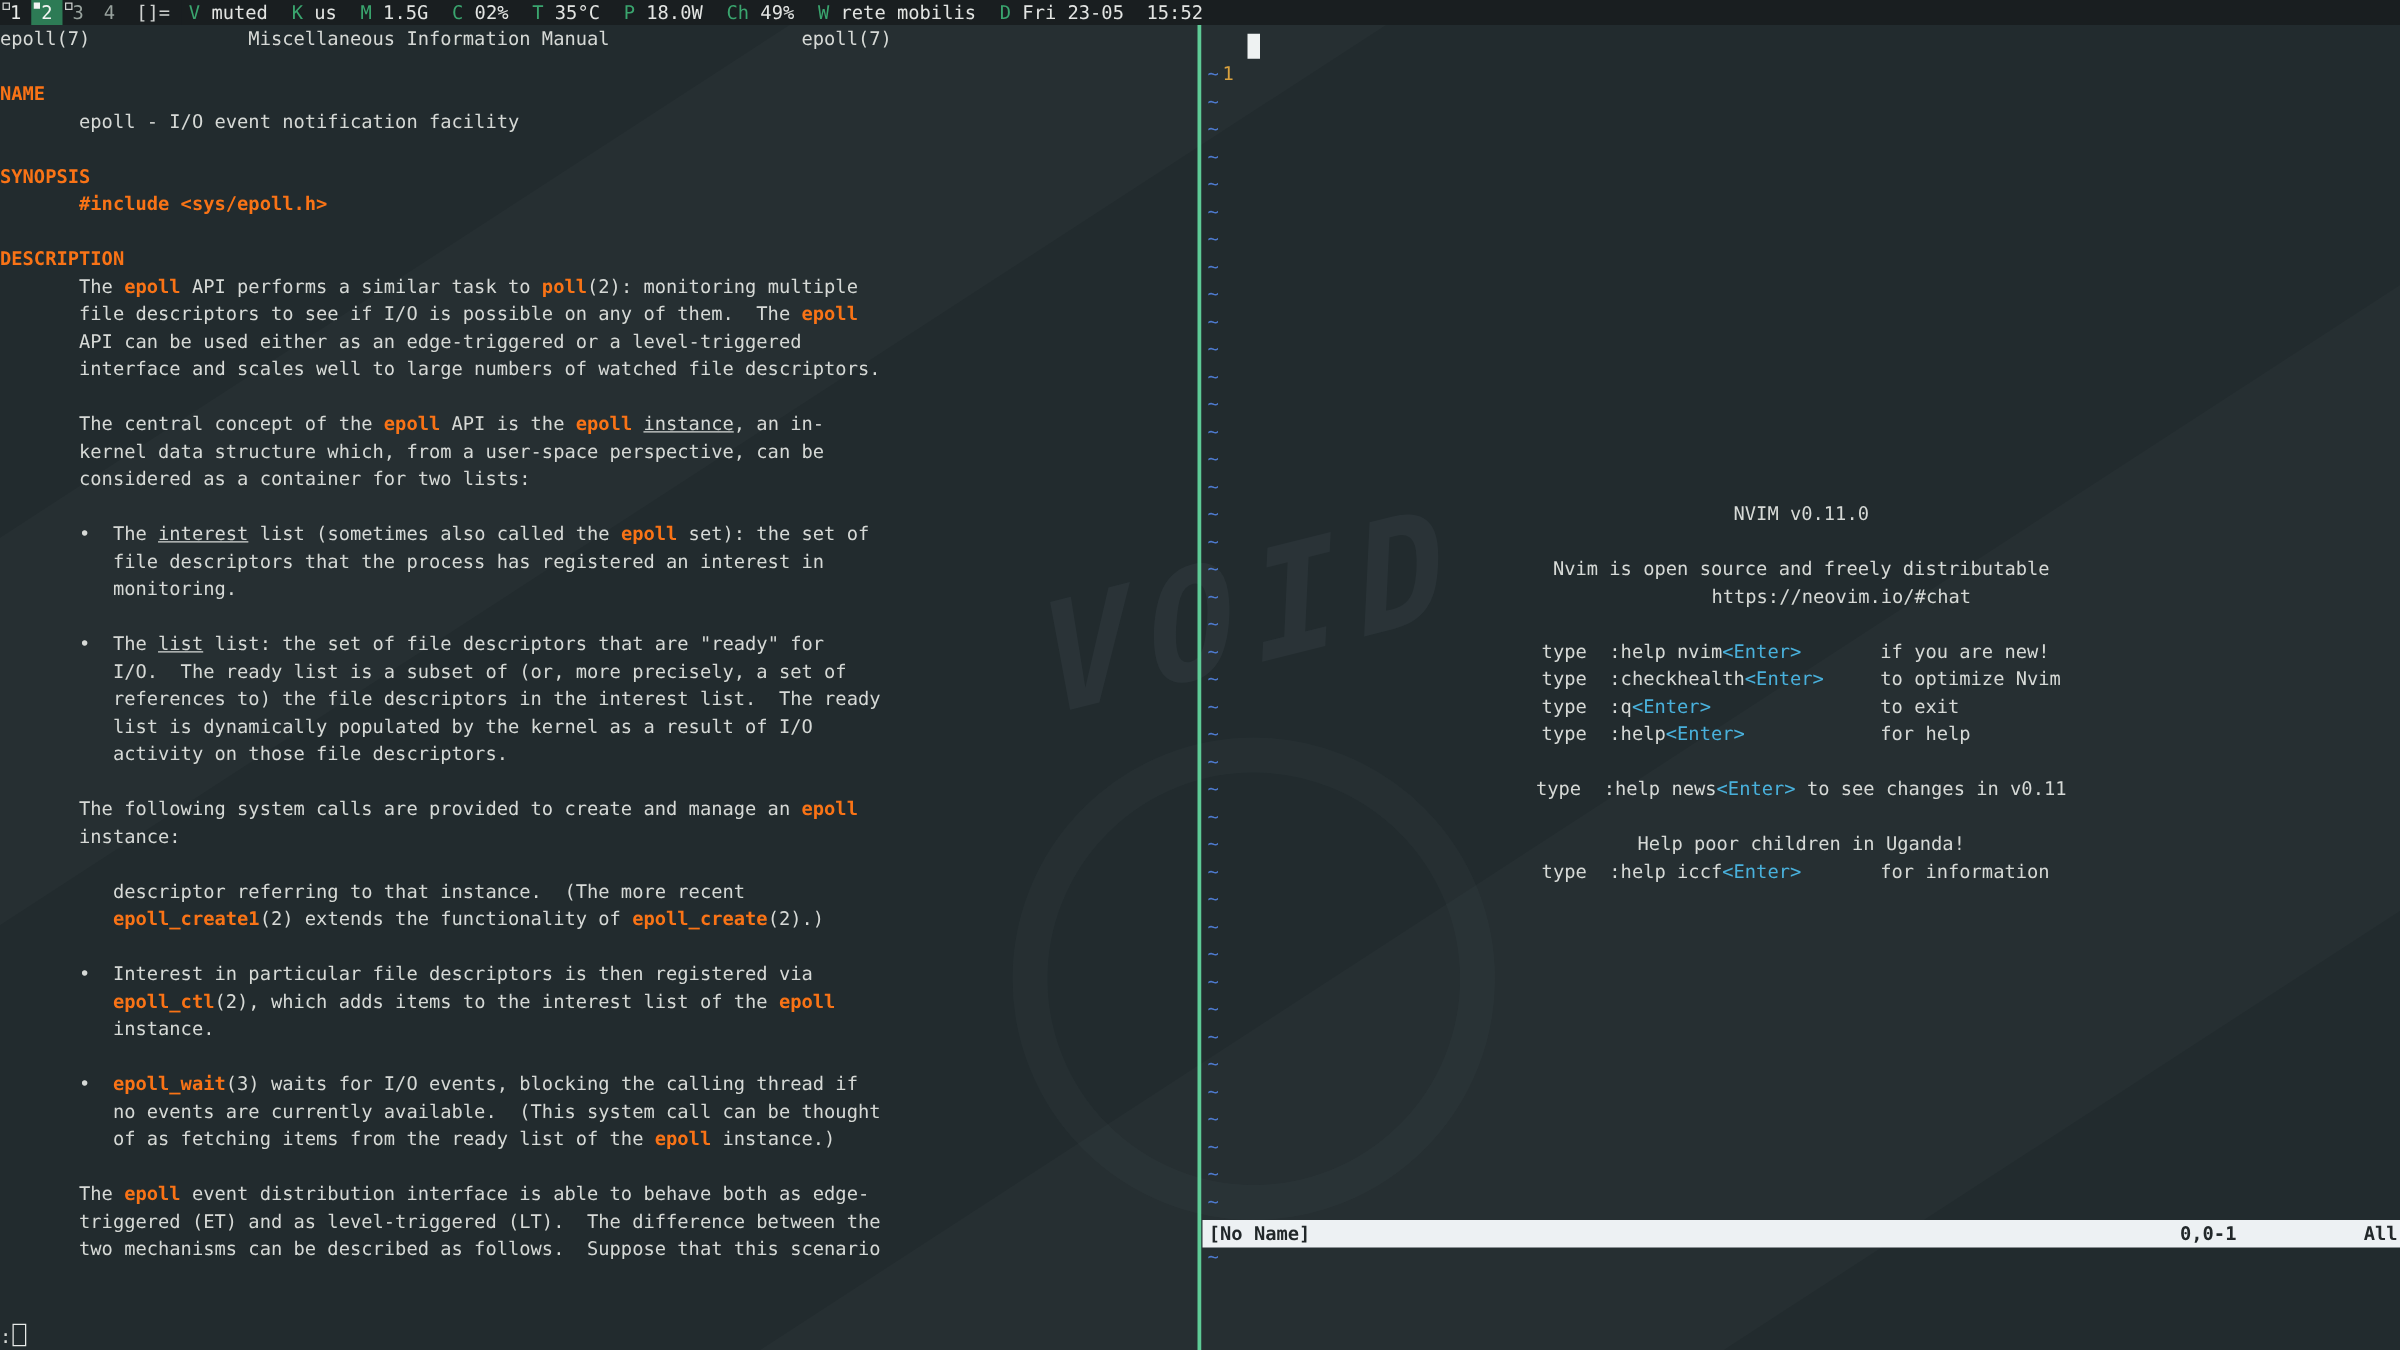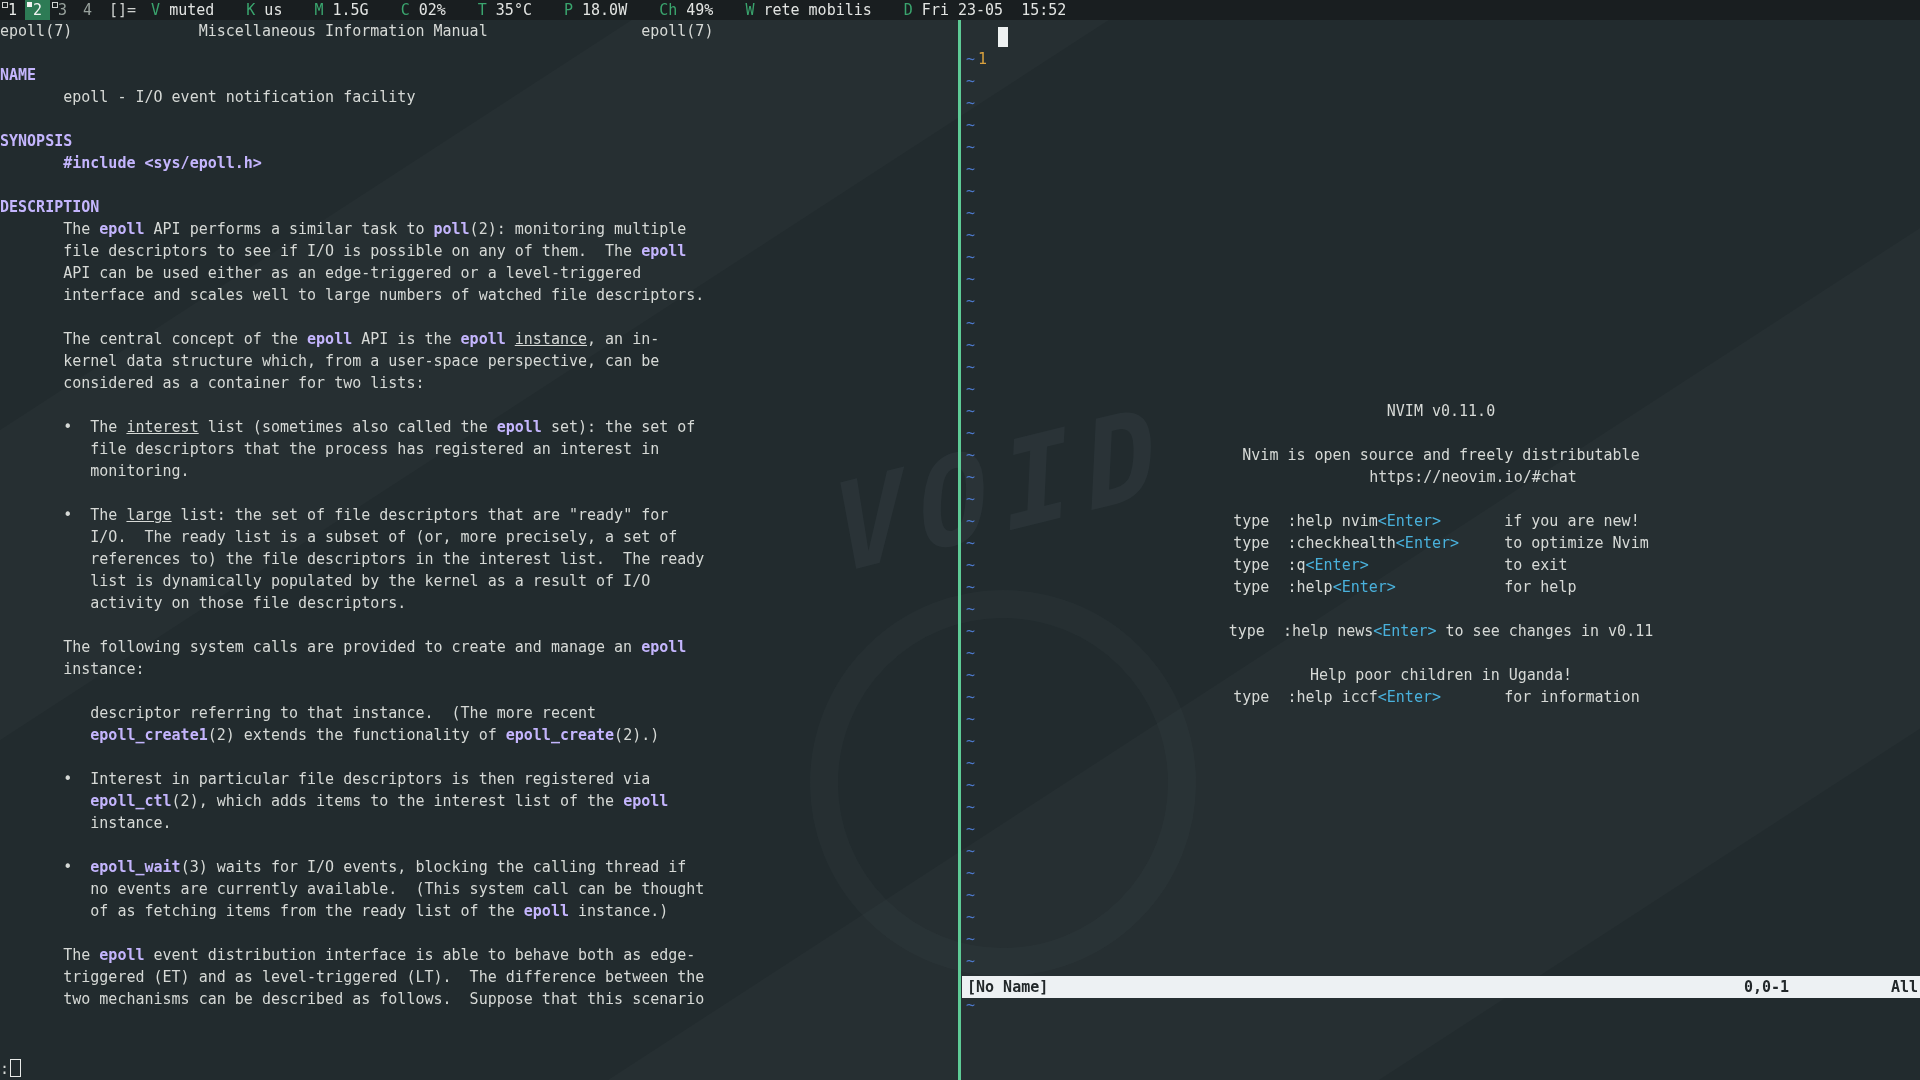--- a/index.html
+++ b/index.html
@@ -16,30 +16,30 @@
   #bar{position:absolute;left:0;top:0;width:1920px;height:20px;background:#191e20;
        display:flex;align-items:stretch;line-height:20px;z-index:5;}
   .tag{width:25px;text-align:center;position:relative;color:#98a29d;}
   .tag.bright{color:#e9ebe9;}
   .tag.selected{background:#2d7b55;color:#f2f4f2;}
   .sq{position:absolute;top:2px;left:2px;}
   .sq.filled{width:5px;height:5px;background:#f2f4f2;}
   .sq.hollow{width:4px;height:4px;border:1px solid #cfd2d0;}
   #layout-symbol{padding:0 9px;color:#cfd2d0;}
   #title-area{flex:1;background:#2d7b55;color:#eef0ee;padding-left:9px;white-space:nowrap;overflow:hidden;}
-  #status{display:flex;gap:32px;background:#191e20;padding:0 6px;align-items:center;white-space:pre;}
+  #status{display:flex;gap:19px;background:#191e20;padding:0 6px;align-items:center;white-space:pre;}
   .st-lbl{color:#3aa56e;}
   .st-val{color:#e2e4e2;}
 
   
   #term-left{position:absolute;left:0;top:20px;width:958px;height:1060px;}
   #man-lines{position:absolute;left:0;top:0;}
   .tline{height:22px;line-height:22px;white-space:pre;}
   .seg-n{}
-  .seg-b{font-weight:bold;color:#c4b5fd;}
+  .seg-b{font-weight:bold;color:#f97316;}
   .seg-u{text-decoration:underline;}
   #pager-prompt{position:absolute;left:0;top:1038px;height:22px;line-height:22px;}
   #pager-cursor{display:inline-block;width:9px;height:16px;border:1px solid #e8eae8;
                 vertical-align:middle;margin-left:1px;margin-bottom:3px;}
 
   
   #vsep{position:absolute;left:958px;top:20px;width:3px;height:1060px;background:#5ecb96;z-index:4;}
 
   
   #term-right{position:absolute;left:962px;top:20px;width:958px;height:1060px;}
@@ -93,21 +93,21 @@
         <div class="tline"><span class="seg-n">       interface and scales well to large numbers of watched file descriptors.</span></div>
         <div class="tline"></div>
         <div class="tline"><span class="seg-n">       The central concept of the </span><span class="seg-b">epoll</span><span class="seg-n"> API is the </span><span class="seg-b">epoll</span><span class="seg-n"> </span><span class="seg-u">instance</span><span class="seg-n">, an in-</span></div>
         <div class="tline"><span class="seg-n">       kernel data structure which, from a user-space perspective, can be</span></div>
         <div class="tline"><span class="seg-n">       considered as a container for two lists:</span></div>
         <div class="tline"></div>
         <div class="tline"><span class="seg-n">       •  The </span><span class="seg-u">interest</span><span class="seg-n"> list (sometimes also called the </span><span class="seg-b">epoll</span><span class="seg-n"> set): the set of</span></div>
         <div class="tline"><span class="seg-n">          file descriptors that the process has registered an interest in</span></div>
         <div class="tline"><span class="seg-n">          monitoring.</span></div>
         <div class="tline"></div>
-        <div class="tline"><span class="seg-n">       •  The </span><span class="seg-u">large</span><span class="seg-n"> list: the set of file descriptors that are "ready" for</span></div>
+        <div class="tline"><span class="seg-n">       •  The </span><span class="seg-u">list</span><span class="seg-n"> list: the set of file descriptors that are "ready" for</span></div>
         <div class="tline"><span class="seg-n">          I/O.  The ready list is a subset of (or, more precisely, a set of</span></div>
         <div class="tline"><span class="seg-n">          references to) the file descriptors in the interest list.  The ready</span></div>
         <div class="tline"><span class="seg-n">          list is dynamically populated by the kernel as a result of I/O</span></div>
         <div class="tline"><span class="seg-n">          activity on those file descriptors.</span></div>
         <div class="tline"></div>
         <div class="tline"><span class="seg-n">       The following system calls are provided to create and manage an </span><span class="seg-b">epoll</span></div>
         <div class="tline"><span class="seg-n">       instance:</span></div>
         <div class="tline"></div>
         <div class="tline"><span class="seg-n">          descriptor referring to that instance.  (The more recent</span></div>
         <div class="tline"><span class="seg-n">          </span><span class="seg-b">epoll_create1</span><span class="seg-n">(2) extends the functionality of </span><span class="seg-b">epoll_create</span><span class="seg-n">(2).)</span></div>

